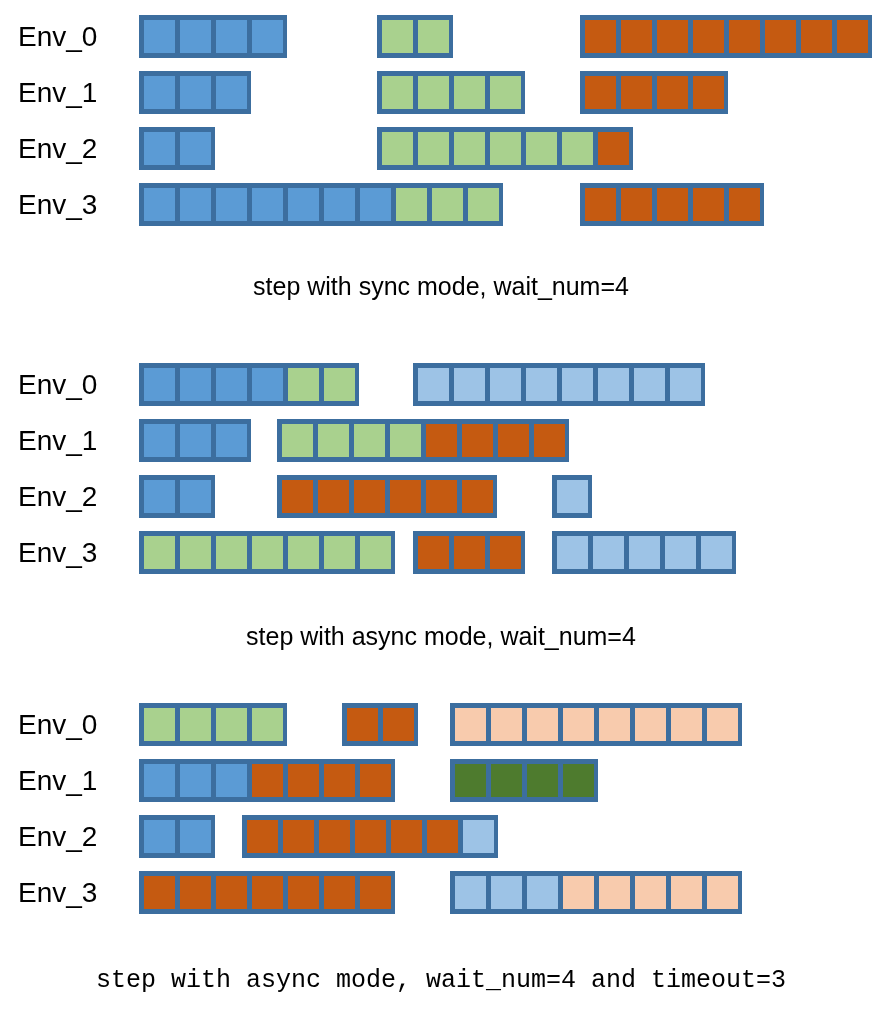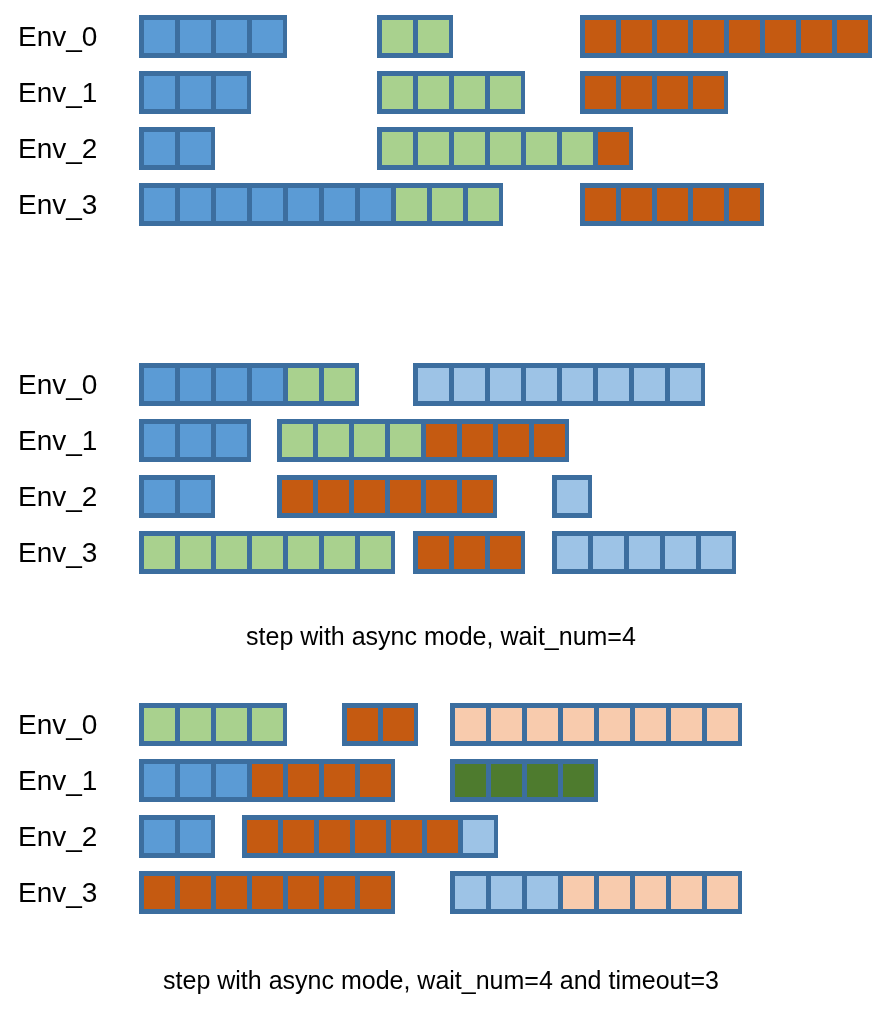--- a/index.html
+++ b/index.html
@@ -169,20 +169,21 @@
           <div class="group" style="left: 448px; width: 184px; background: rgb(60, 110, 159);">
             <div class="cell" style="background: rgb(197, 90, 17);"></div>
             <div class="cell" style="background: rgb(197, 90, 17);"></div>
             <div class="cell" style="background: rgb(197, 90, 17);"></div>
             <div class="cell" style="background: rgb(197, 90, 17);"></div>
             <div class="cell" style="background: rgb(197, 90, 17);"></div>
           </div>
         </div>
       </div>
     </div>
+    <div class="caption" style="top: 272px;">step with sync mode, wait_num=4</div>
     <div class="section" style="top: 356px;">
       <div class="row" style="top: 7px;">
         <div class="row-label">Env_0</div>
         <div class="track">
           <div class="group" style="left: 7px; width: 220px; background: rgb(60, 110, 159);">
             <div class="cell" style="background: rgb(91, 155, 213);"></div>
             <div class="cell" style="background: rgb(91, 155, 213);"></div>
             <div class="cell" style="background: rgb(91, 155, 213);"></div>
             <div class="cell" style="background: rgb(91, 155, 213);"></div>
             <div class="cell" style="background: rgb(169, 209, 142);"></div>
@@ -350,14 +351,14 @@
             <div class="cell" style="background: rgb(157, 195, 230);"></div>
             <div class="cell" style="background: rgb(248, 203, 173);"></div>
             <div class="cell" style="background: rgb(248, 203, 173);"></div>
             <div class="cell" style="background: rgb(248, 203, 173);"></div>
             <div class="cell" style="background: rgb(248, 203, 173);"></div>
             <div class="cell" style="background: rgb(248, 203, 173);"></div>
           </div>
         </div>
       </div>
     </div>
-    <div class="caption" style="top: 966px;">step with async mode, wait_num=4 and timeout=3</div>
+    <div class="caption" style="top: 966px; font-family: Liberation Mono, monospace;">step with async mode, wait_num=4 and timeout=3</div>
   </div>
 
 </body></html>

